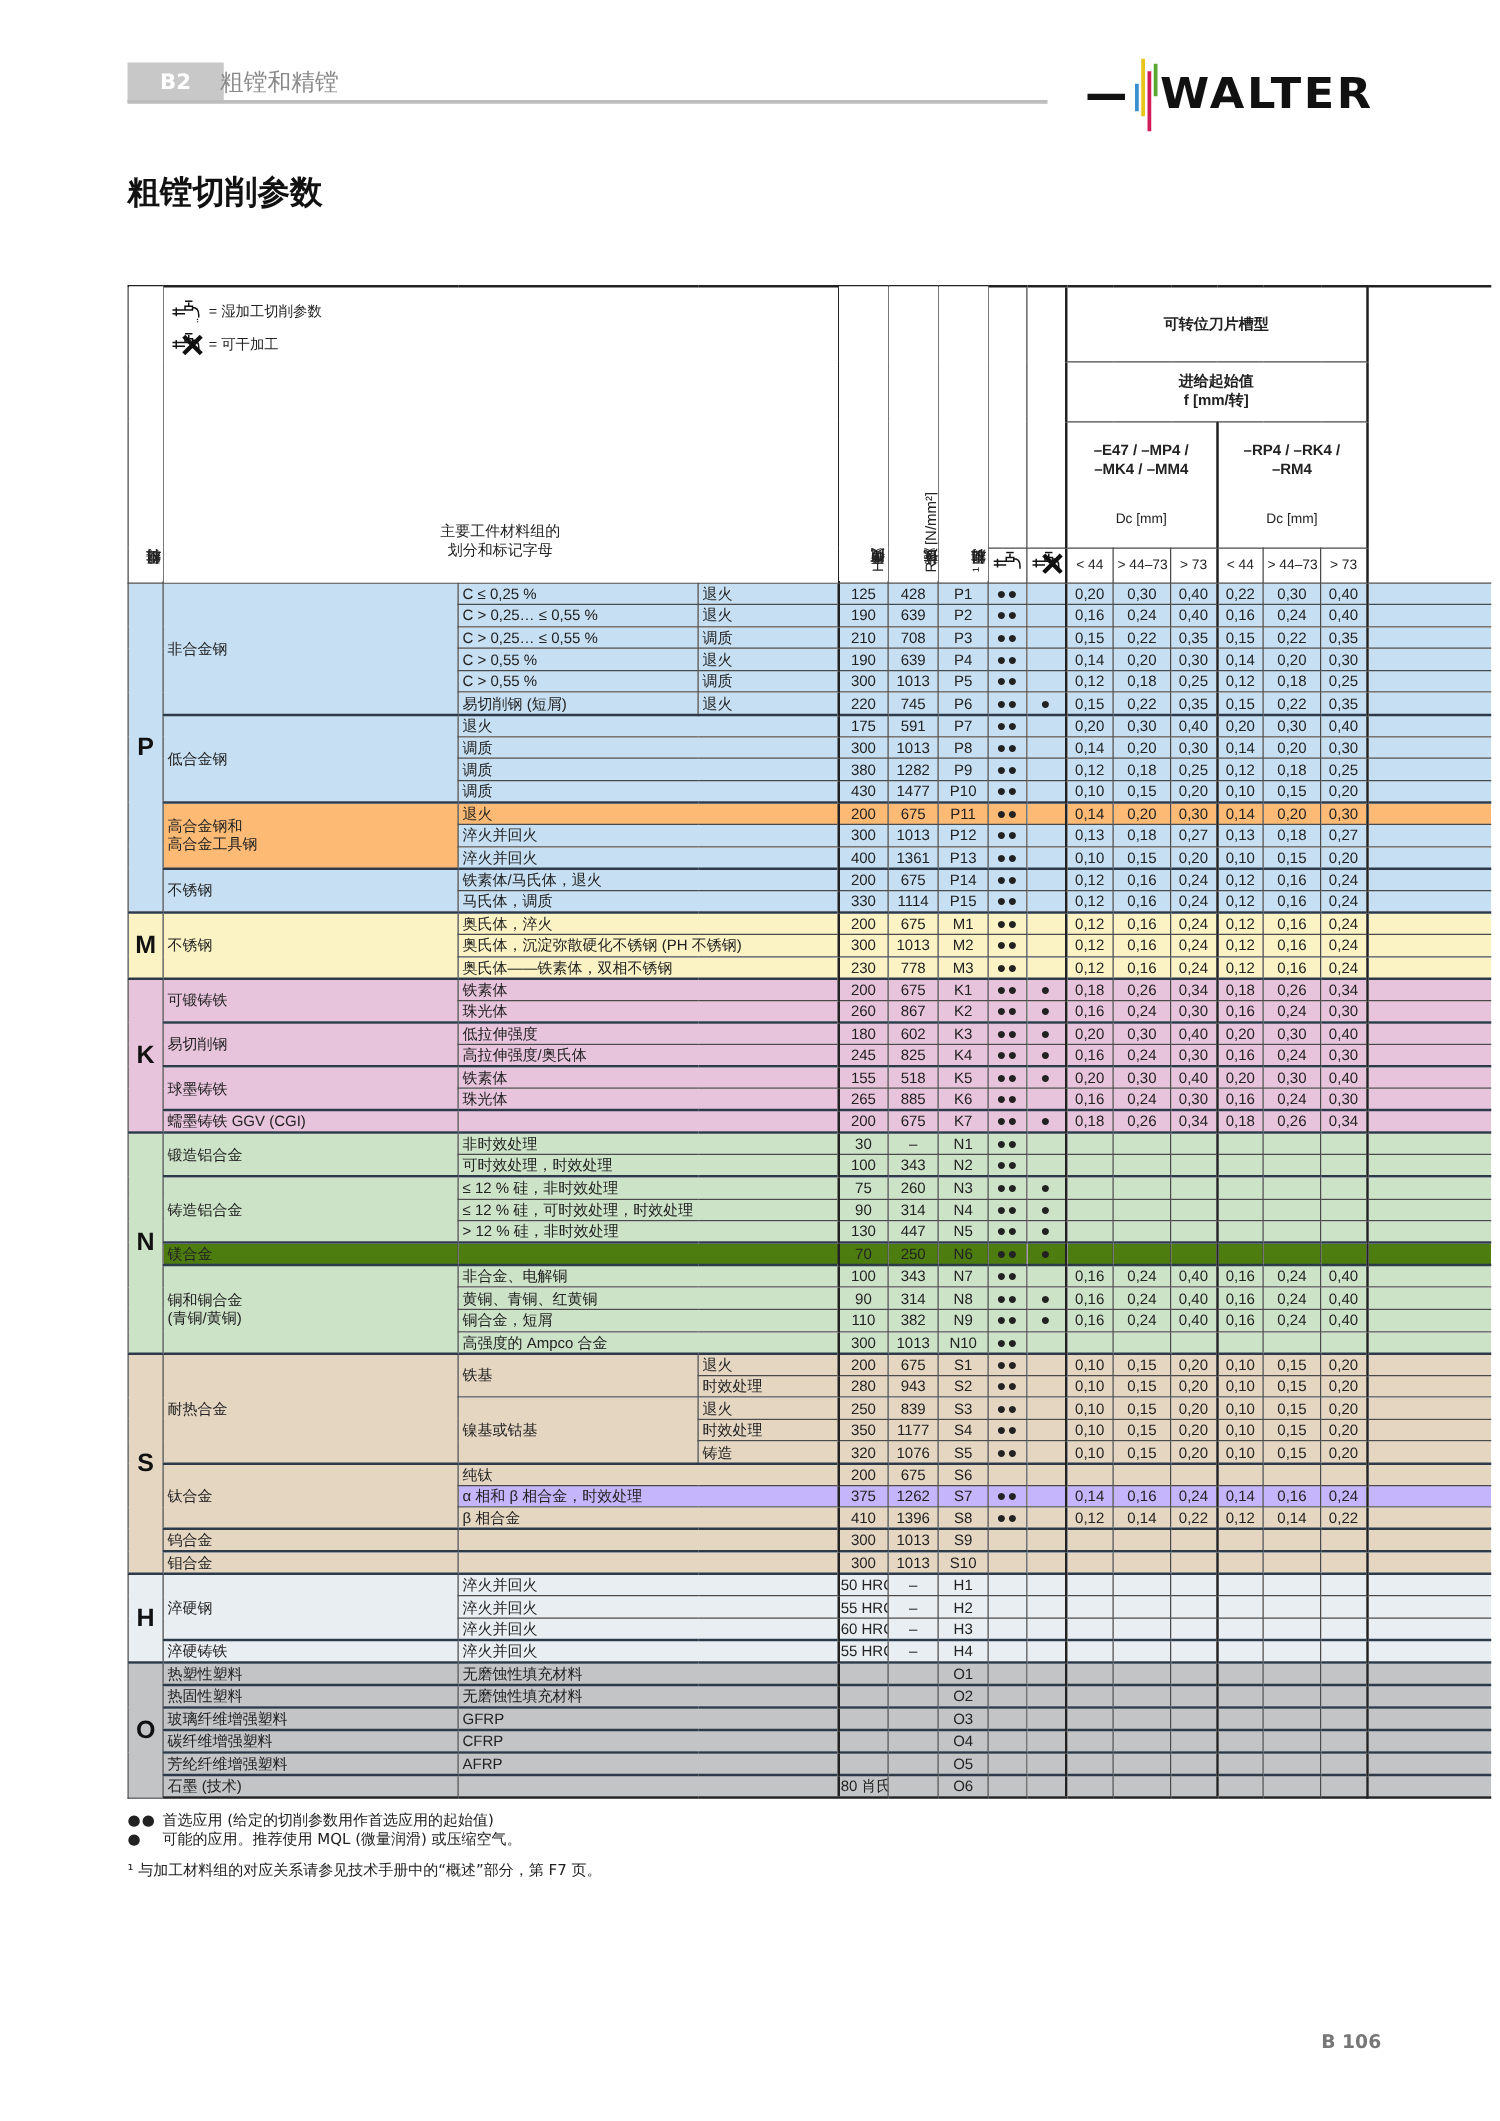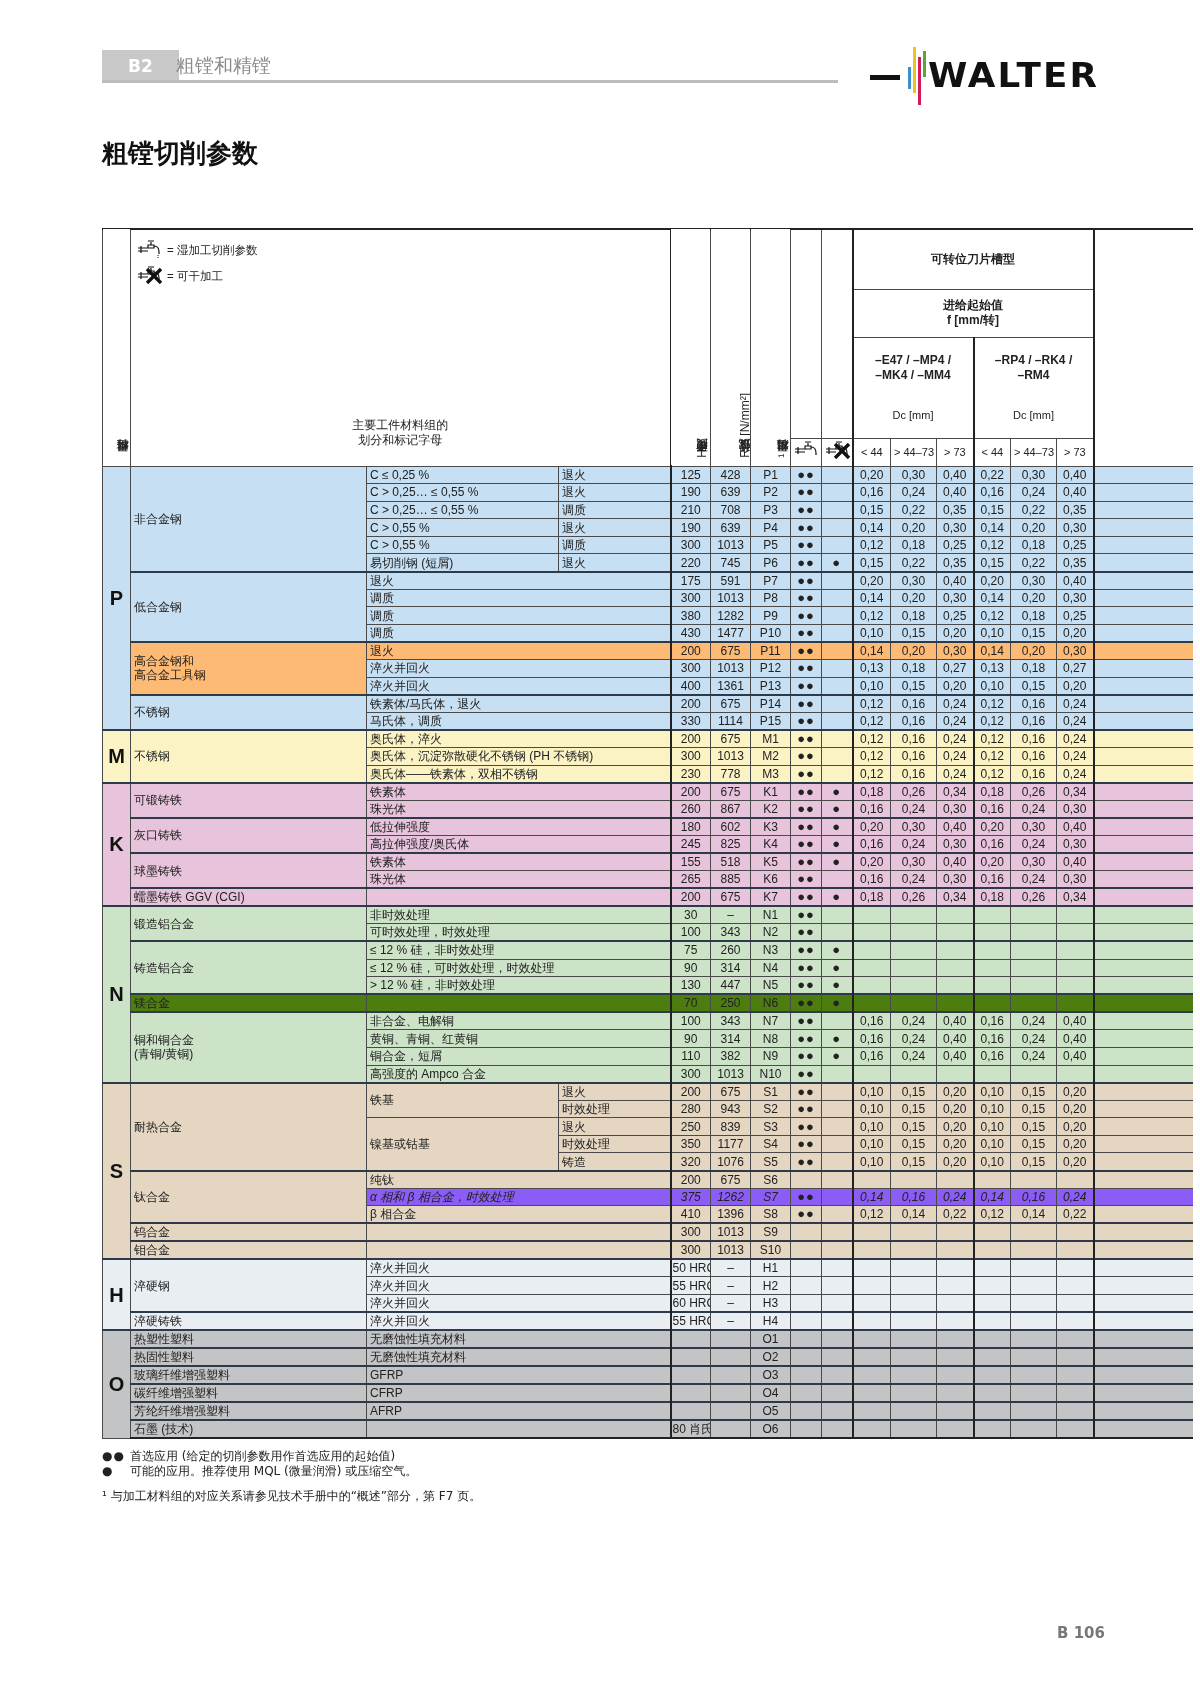--- a/index.html
+++ b/index.html
@@ -456,21 +456,21 @@
         <td class="dots sub-col">●</td>
         <td class="num thick-left sub-col">0,16</td>
         <td class="num sub-col">0,24</td>
         <td class="num sub-col">0,30</td>
         <td class="num thick-left sub-col">0,16</td>
         <td class="num sub-col">0,24</td>
         <td class="num thick-right sub-col">0,30</td>
         <td class="sub-col" style="border-right:none;"></td>
       </tr>
       <tr class="sub-start" style="background: rgb(232, 196, 220);">
-        <td rowspan="2" class="sub-col" style="white-space:pre-line; line-height:14px;">灰口铸铁</td>
+        <td rowspan="2" class="sub-col" style="white-space:pre-line; line-height:14px;">易切削钢</td>
         <td colspan="2" class="sub-col">低拉伸强度</td>
         <td class="num thick-left sub-col">180</td>
         <td class="num sub-col">602</td>
         <td class="num sub-col">K3</td>
         <td class="dots sub-col">●●</td>
         <td class="dots sub-col">●</td>
         <td class="num thick-left sub-col">0,20</td>
         <td class="num sub-col">0,30</td>
         <td class="num sub-col">0,40</td>
         <td class="num thick-left sub-col">0,20</td>
@@ -784,21 +784,21 @@
         <td class="dots sub-col"></td>
         <td class="dots sub-col"></td>
         <td class="num thick-left sub-col"></td>
         <td class="num sub-col"></td>
         <td class="num sub-col"></td>
         <td class="num thick-left sub-col"></td>
         <td class="num sub-col"></td>
         <td class="num thick-right sub-col"></td>
         <td class="sub-col" style="border-right:none;"></td>
       </tr>
-      <tr style="background: #8b5cf6; font-style: italic;">
+      <tr style="background: #c4b5fd;">
         <td colspan="2" class="sub-col">α 相和 β 相合金，时效处理</td>
         <td class="num thick-left sub-col">375</td>
         <td class="num sub-col">1262</td>
         <td class="num sub-col">S7</td>
         <td class="dots sub-col">●●</td>
         <td class="dots sub-col"></td>
         <td class="num thick-left sub-col">0,14</td>
         <td class="num sub-col">0,16</td>
         <td class="num sub-col">0,24</td>
         <td class="num thick-left sub-col">0,14</td>

